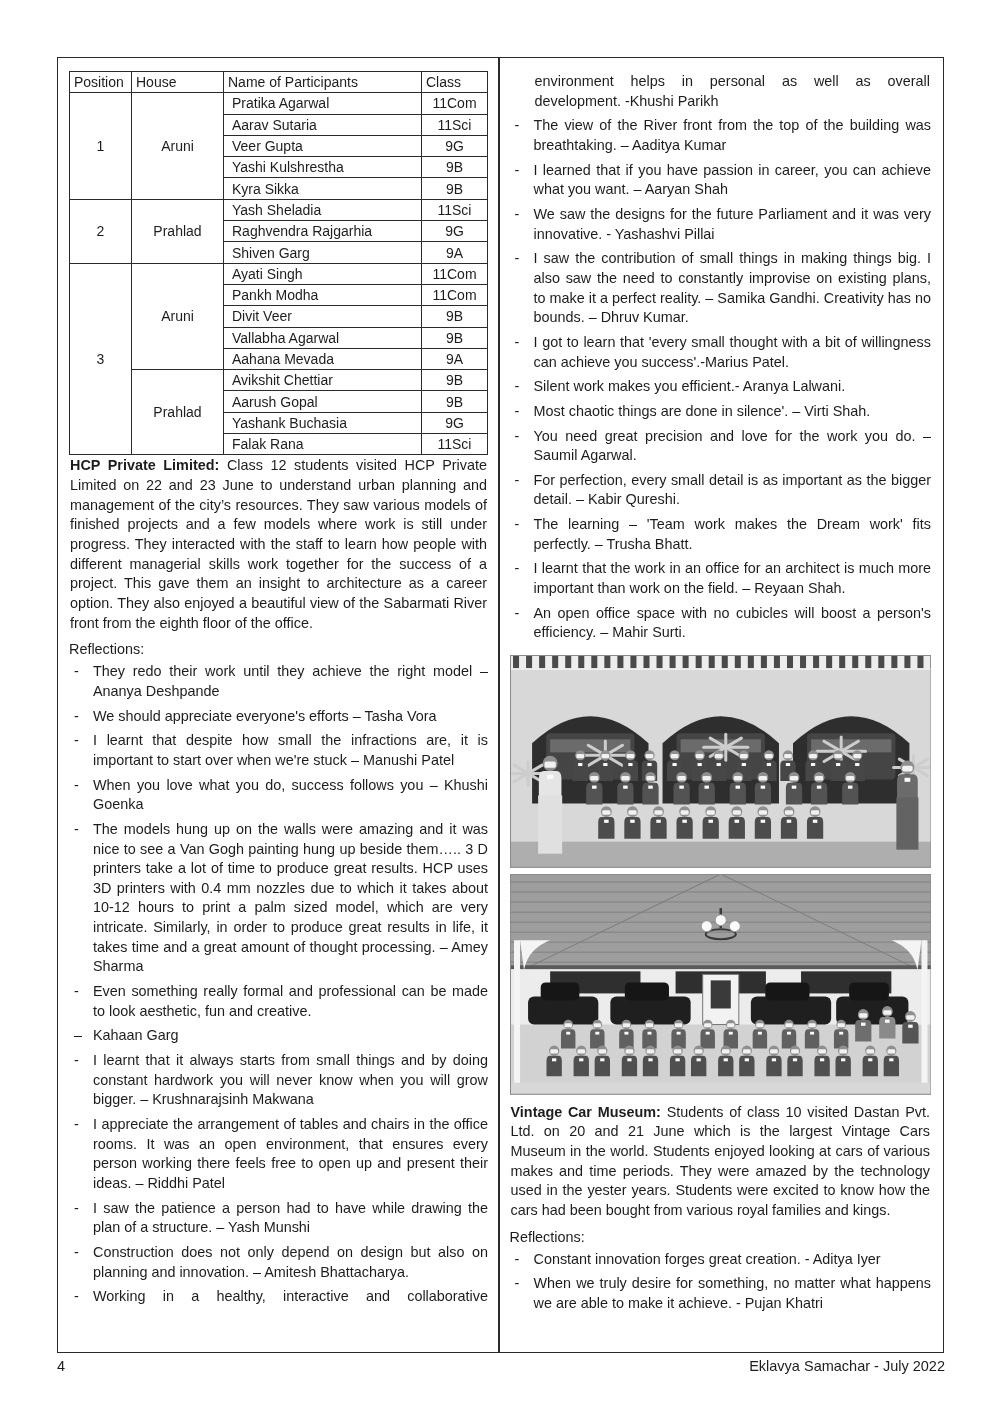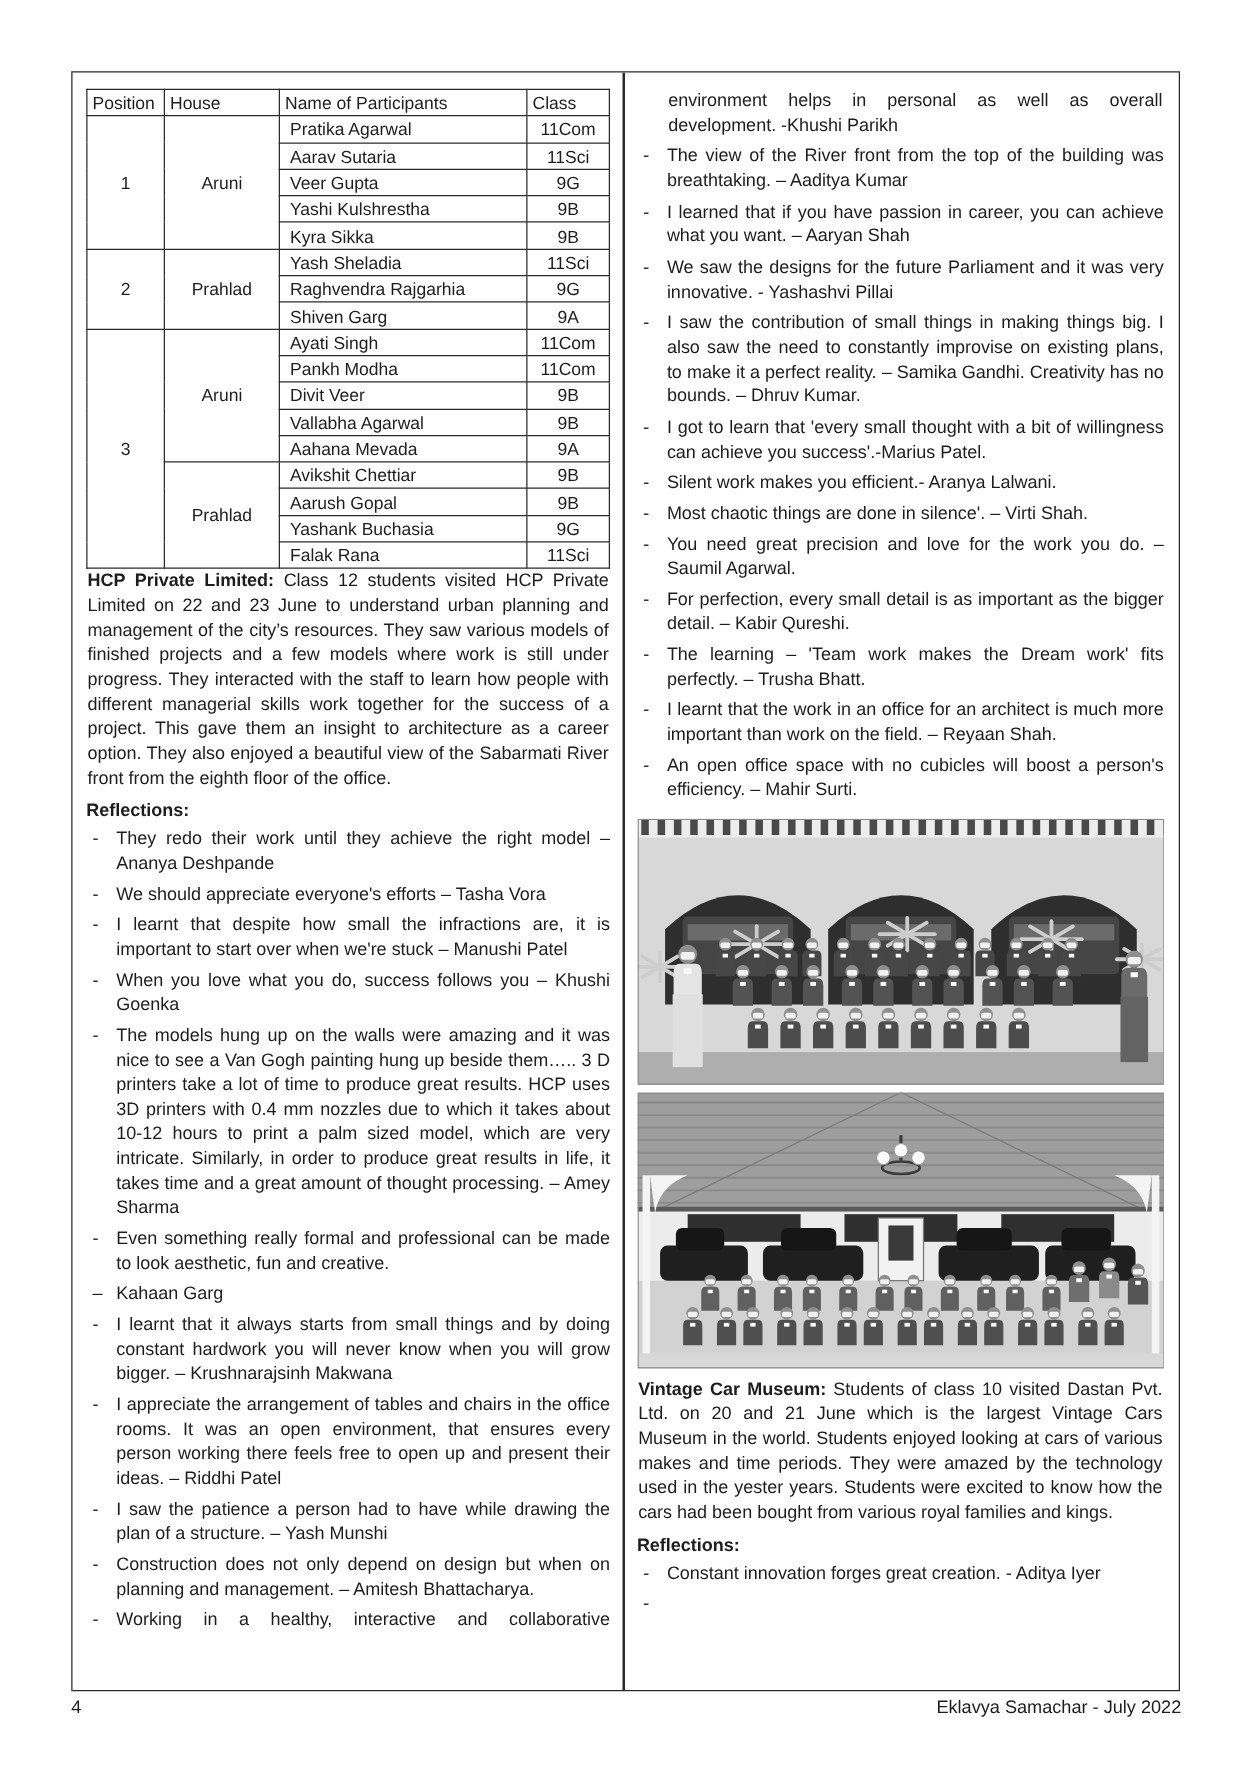--- a/index.html
+++ b/index.html
@@ -21,21 +21,21 @@
   table.participants td{
     border:1.2px solid #2b2b2b;font-size:14px;height:21.3px;
     padding:0 4px;vertical-align:middle;box-sizing:border-box;
   }
   table.participants td.hd{}
   table.participants td.pos,table.participants td.house,table.participants td.cls{text-align:center;}
   table.participants td.name{text-align:left;padding-left:8px;}
 
   p.body{font-size:14.4px;line-height:1.365;text-align:justify;margin:1px;}
   .para{margin-top:12px;}
-  .refl-label{font-weight:bold;font-size:14.4px;margin:8px 0 0 0;}
+  .refl-label{font-weight:normal;font-size:14.4px;margin:8px 0 0 0;}
   ul.refl{list-style:none;margin:3px 0 0 0;padding:0;}
   ul.refl li{
     position:relative;padding-left:24px;margin-top:5px;
     font-size:14.4px;line-height:1.365;text-align:justify;
   }
   ul.refl li .mk{position:absolute;left:5px;}
   ul.refl li.force-just{text-align-last:justify;}
   .continuation{padding-left:24px;margin:0;}
 
   .photo{margin-top:12px;line-height:0;}
@@ -153,21 +153,21 @@
         <li><span class="mk">-</span><span class="tx">They redo their work until they achieve the right model – Ananya Deshpande</span></li>
         <li><span class="mk">-</span><span class="tx">We should appreciate everyone's efforts – Tasha Vora</span></li>
         <li><span class="mk">-</span><span class="tx">I learnt that despite how small the infractions are, it is important to start over when we're stuck – Manushi Patel</span></li>
         <li><span class="mk">-</span><span class="tx">When you love what you do, success follows you – Khushi Goenka</span></li>
         <li><span class="mk">-</span><span class="tx">The models hung up on the walls were amazing and it was nice to see a Van Gogh painting hung up beside them….. 3 D printers take a lot of time to produce great results. HCP uses 3D printers with 0.4 mm nozzles due to which it takes about 10-12 hours to print a palm sized model, which are very intricate. Similarly, in order to produce great results in life, it takes time and a great amount of thought processing. – Amey Sharma</span></li>
         <li><span class="mk">-</span><span class="tx">Even something really formal and professional can be made to look aesthetic, fun and creative.</span></li>
         <li><span class="mk">–</span><span class="tx">Kahaan Garg</span></li>
         <li><span class="mk">-</span><span class="tx">I learnt that it always starts from small things and by doing constant hardwork you will never know when you will grow bigger. – Krushnarajsinh Makwana</span></li>
         <li><span class="mk">-</span><span class="tx">I appreciate the arrangement of tables and chairs in the office rooms. It was an open environment, that ensures every person working there feels free to open up and present their ideas. – Riddhi Patel</span></li>
         <li><span class="mk">-</span><span class="tx">I saw the patience a person had to have while drawing the plan of a structure. – Yash Munshi</span></li>
-        <li><span class="mk">-</span><span class="tx">Construction does not only depend on design but when on planning and management. – Amitesh Bhattacharya.</span></li>
+        <li><span class="mk">-</span><span class="tx">Construction does not only depend on design but also on planning and innovation. – Amitesh Bhattacharya.</span></li>
         <li class="force-just"><span class="mk">-</span><span class="tx">Working in a healthy, interactive and collaborative</span></li>
       </ul>
   </div>
 
   <div class="divider"></div>
 
   <div class="col right">
     <p class="body continuation">environment helps in personal as well as overall development. -Khushi Parikh</p>
 
     <ul class="refl">
@@ -573,21 +573,21 @@
           <rect x="0.5" y="0.5" width="419" height="219" fill="none" stroke="#8a8a8a"></rect>
         </svg>
       </div>
 
     <p class="body" style="margin-top:8px"><b>Vintage Car Museum:</b> <span>Students of class 10 visited Dastan Pvt. Ltd. on 20 and 21 June which is the largest Vintage Cars Museum in the world. Students enjoyed looking at cars of various makes and time periods. They were amazed by the technology used in the yester years. Students were excited to know how the cars had been bought from various royal families and kings.</span></p>
 
     <p class="refl-label">Reflections:</p>
 
     <ul class="refl">
         <li><span class="mk">-</span><span class="tx">Constant innovation forges great creation. - Aditya Iyer</span></li>
-        <li><span class="mk">-</span></li>
+        <li><span class="mk">-</span><span class="tx">When we truly desire for something, no matter what happens we are able to make it achieve. - Pujan Khatri</span></li>
       </ul>
   </div>
 </div>
 
 <div class="footer">
   <span>4</span>
   <span>Eklavya Samachar - July 2022</span>
 </div>
 
 </body></html>

